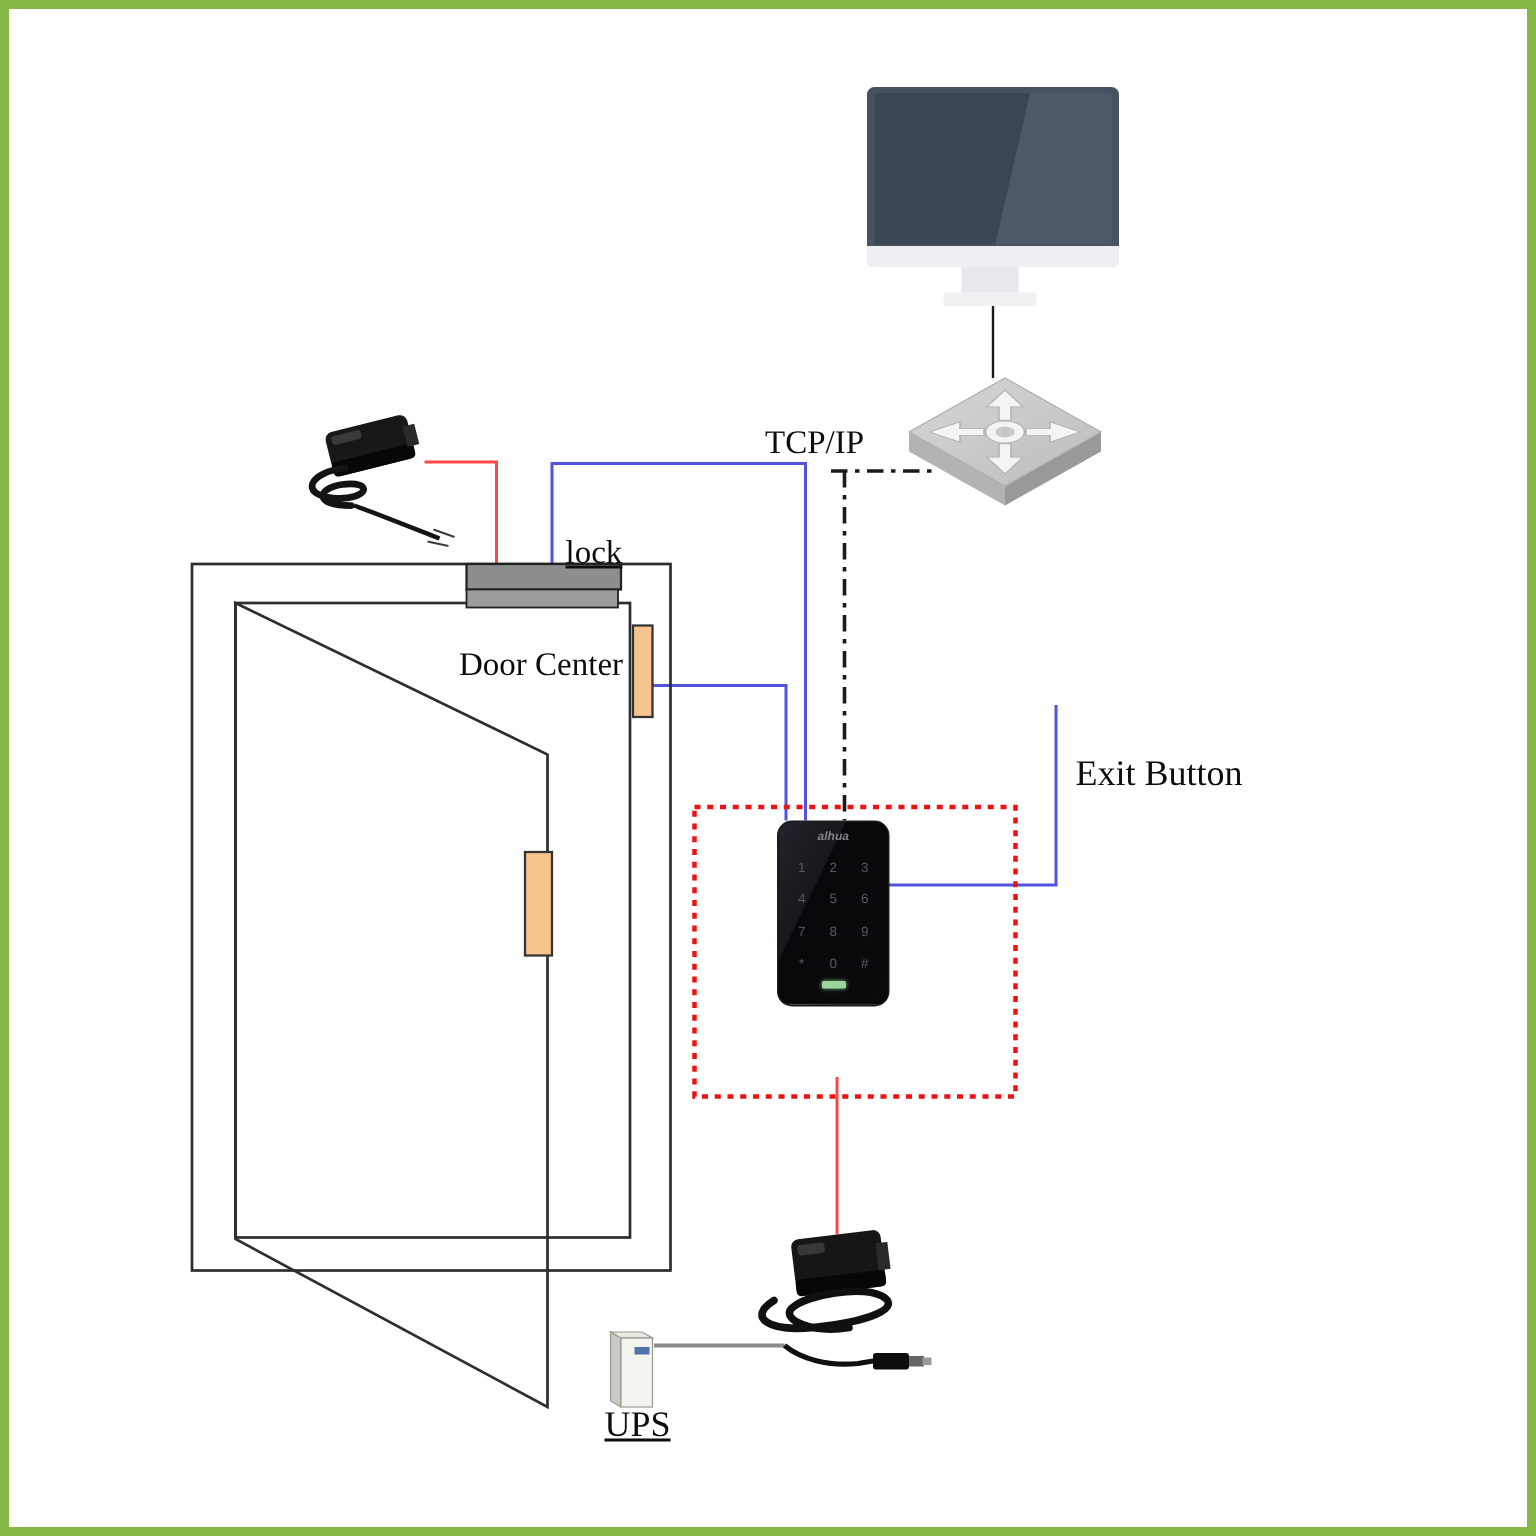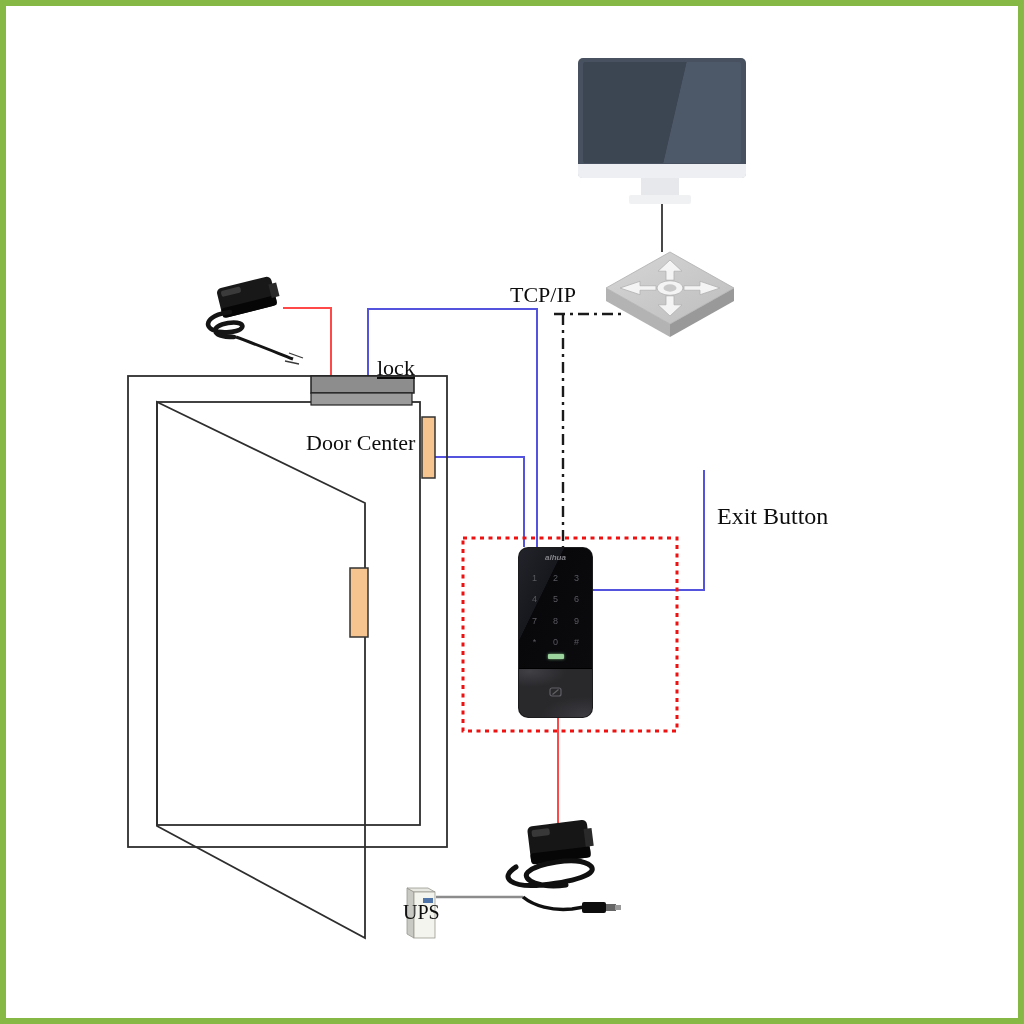--- a/index.html
+++ b/index.html
@@ -21,21 +21,21 @@
     overflow:hidden;
     font-family:"Liberation Serif", serif;
   }
   .layer{position:absolute;left:-6px;top:-6px;width:1024px;height:1024px;}
   .lbl{position:absolute;color:var(--ink);white-space:nowrap;line-height:1;z-index:5;}
   .lbl-mgmt{left:650px;top:182px;font-size:24px;}
   .lbl-tcpip{left:504px;top:278px;font-size:22px;}
   .lbl-lock{left:371px;top:351px;font-size:22px;text-decoration:underline;}
   .lbl-sensor{left:300px;top:426px;font-size:22px;}
   .lbl-exit{left:711px;top:498px;font-size:24px;}
-  .lbl-ups{left:397px;top:896px;font-size:20px;}
+  .lbl-ups{left:397px;top:932px;font-size:24px;text-decoration:underline;}
 
   
   .monitor{position:absolute;left:572px;top:52px;width:168px;height:120px;
     background:#47515f;border-radius:5px;z-index:4;}
   .monitor .screen{position:absolute;left:5px;top:4px;width:158px;height:101px;
     background:linear-gradient(103deg,#3c4552 57%,#4d5868 57.4%);border-radius:2px;}
   .monitor .chin{position:absolute;left:0;bottom:0;width:100%;height:14px;
     background:#edeff2;border-radius:0 0 4px 4px;}
   .monitor-neck{position:absolute;left:635px;top:172px;width:38px;height:17px;background:#e6e8eb;z-index:4;}
   .monitor-base{position:absolute;left:623px;top:189px;width:62px;height:9px;background:#f0f1f3;border-radius:2px;z-index:4;}
@@ -48,21 +48,21 @@
     background:linear-gradient(#fdfdfd,#f0f0f2);border:1px solid #d6d6d8;border-radius:7px;
     box-shadow:0 3px 3px rgba(0,0,0,.18);}
   .exitbtn .stripe{position:absolute;left:4px;top:4px;width:68px;height:5px;border-radius:2px;
     background:linear-gradient(#d3de66,#b9c84b);}
   .exitbtn .keyicon{position:absolute;left:16px;top:16px;}
   .exitbtn .exit-txt{position:absolute;left:0;bottom:7px;width:100%;text-align:center;
     font-family:"Liberation Sans",sans-serif;font-size:8px;font-weight:bold;
     letter-spacing:2px;color:#c7c7cb;}
 
   
-  .keypad{position:absolute;left:513px;top:542px;width:73px;height:169px;
+  .keypad{position:absolute;left:513px;top:542px;width:73px;height:122px;
     border-radius:9px;overflow:hidden;background:#0b0b0d;z-index:4;
     box-shadow:0 0 0 1px #1c1c1e;}
   .kp-glass{position:absolute;left:0;top:0;width:100%;height:120px;
     background:linear-gradient(116deg,#23242b 0%,#17181d 34%,#08080b 34.5%,#0b0b0e 100%);}
   .kp-logo{position:absolute;left:0;top:5px;width:100%;text-align:center;
     font-family:"Liberation Sans",sans-serif;font-style:italic;font-weight:bold;
     font-size:8px;color:#84848a;}
   .kp-keys{position:absolute;left:5px;top:19px;width:63px;height:86px;
     display:grid;grid-template-columns:1fr 1fr 1fr;grid-template-rows:1fr 1fr 1fr 1fr;
     place-items:center;font-family:"Liberation Sans",sans-serif;

